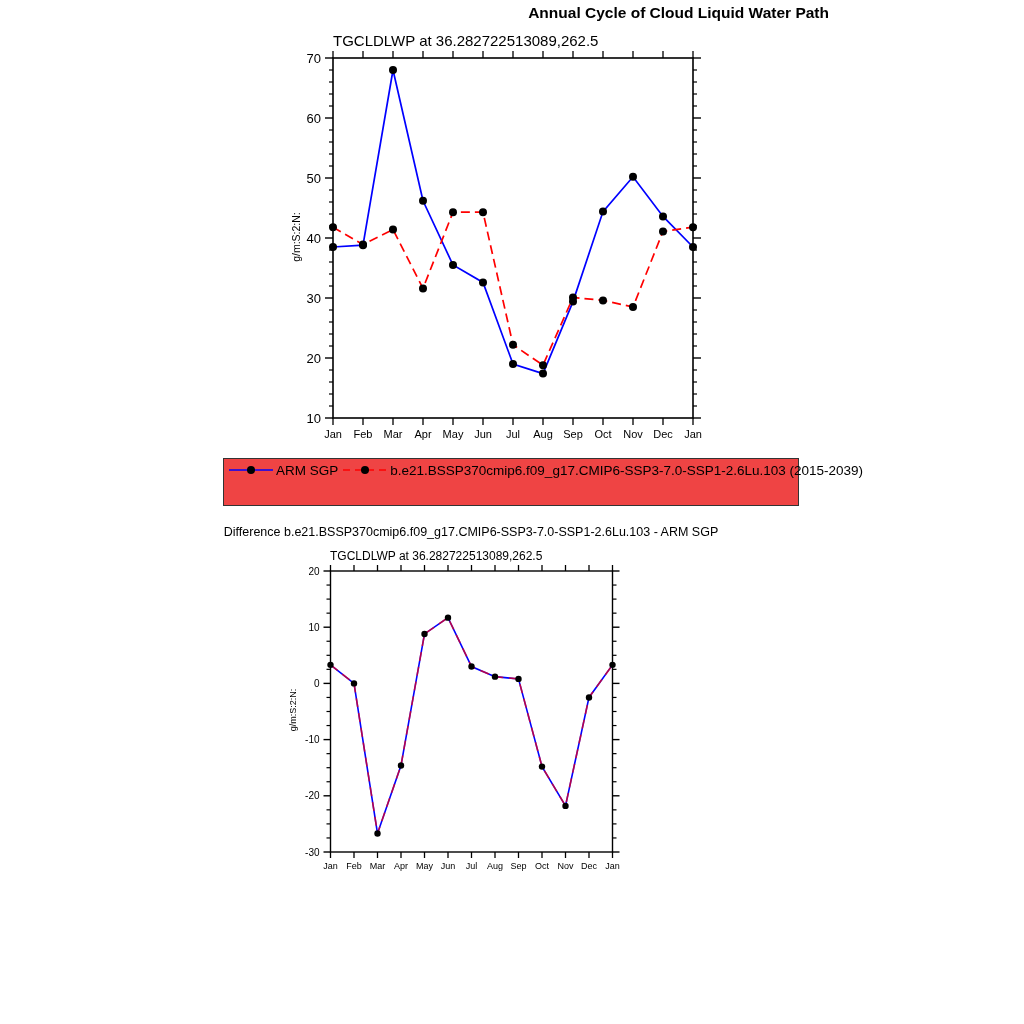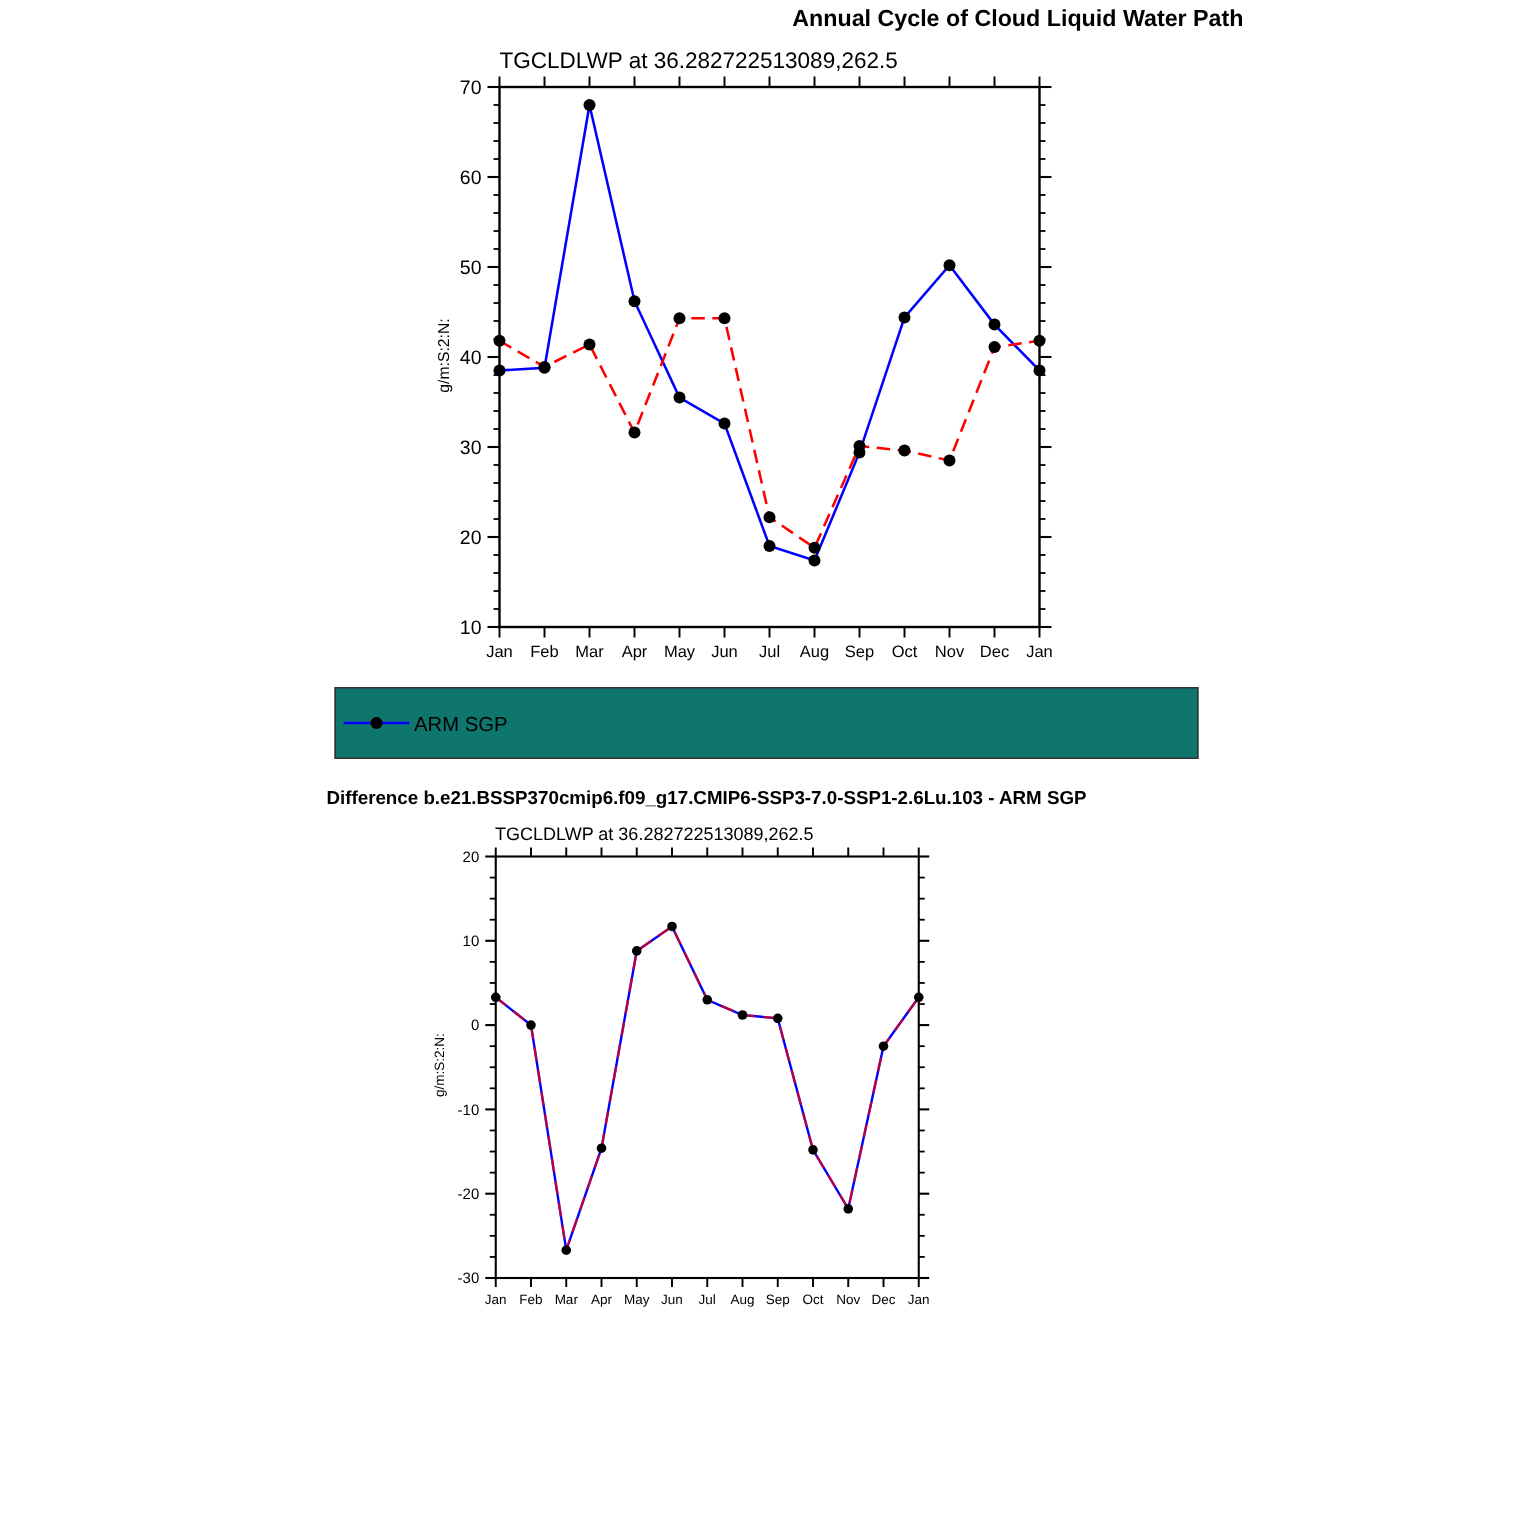--- a/index.html
+++ b/index.html
@@ -18,28 +18,28 @@
     left: 229px; top: 4px; width: 600px;
     text-align: right; font-weight: bold; font-size: 15.5px;
   }
   .subtitle-1 { left: 333px; top: 32px; font-size: 15px; }
   .ylabel-1 {
     left: 256px; top: 231px; width: 80px; text-align: center;
     font-size: 10.5px; transform: rotate(-90deg);
   }
   .legend-box {
     left: 223px; top: 458px; width: 574px; height: 46px;
-    border: 1px solid #333333; background: #0f766e;
-    display: flex; flex-direction: column; justify-content: space-evenly; text-align: right;
+    border: 1px solid #333333; background: #ef4444;
+    display: flex; flex-direction: row; justify-content: space-evenly; text-align: right;
   }
   .legend-row { display: flex; align-items: center; height: 22px; padding-left: 4px; font-size: 13.5px; }
   .legend-sample { margin-right: 2px; flex: 0 0 auto; }
   .title-2 {
     left: 171px; top: 525px; width: 600px;
-    text-align: center; font-weight: bold; font-size: 12.5px;
+    text-align: center; font-weight: normal; font-size: 12.5px;
   }
   .subtitle-2 { left: 330px; top: 549px; font-size: 12px; }
   .ylabel-2 {
     left: 253px; top: 705px; width: 80px; text-align: center;
     font-size: 9px; transform: rotate(-90deg);
   }
 </style>
 </head>
 <body>
 
@@ -323,19 +323,26 @@
   <div class="abs ylabel-1">g/m:S:2:N:</div>
 
   <div class="abs legend-box">
     <div class="legend-row">
       <svg class="legend-sample" width="46" height="12">
         <line x1="1" y1="6" x2="45" y2="6" stroke-width="1.7" stroke="#0000ff"></line>
         <circle cx="23" cy="6" r="4" fill="#000000"></circle>
       </svg>
       <span>ARM SGP</span>
     </div>
+    <div class="legend-row">
+      <svg class="legend-sample" width="46" height="12">
+        <line x1="1" y1="6" x2="45" y2="6" stroke-width="1.7" stroke-dasharray="7,5" stroke="#ff0000"></line>
+        <circle cx="23" cy="6" r="4" fill="#000000"></circle>
+      </svg>
+      <span>b.e21.BSSP370cmip6.f09_g17.CMIP6-SSP3-7.0-SSP1-2.6Lu.103 (2015-2039)</span>
+    </div>
   </div>
 
   <div class="abs title-2">Difference b.e21.BSSP370cmip6.f09_g17.CMIP6-SSP3-7.0-SSP1-2.6Lu.103 - ARM SGP</div>
   <div class="abs subtitle-2">TGCLDLWP at 36.282722513089,262.5</div>
   <div class="abs ylabel-2">g/m:S:2:N:</div>
 
 </div>
 
 </body></html>

